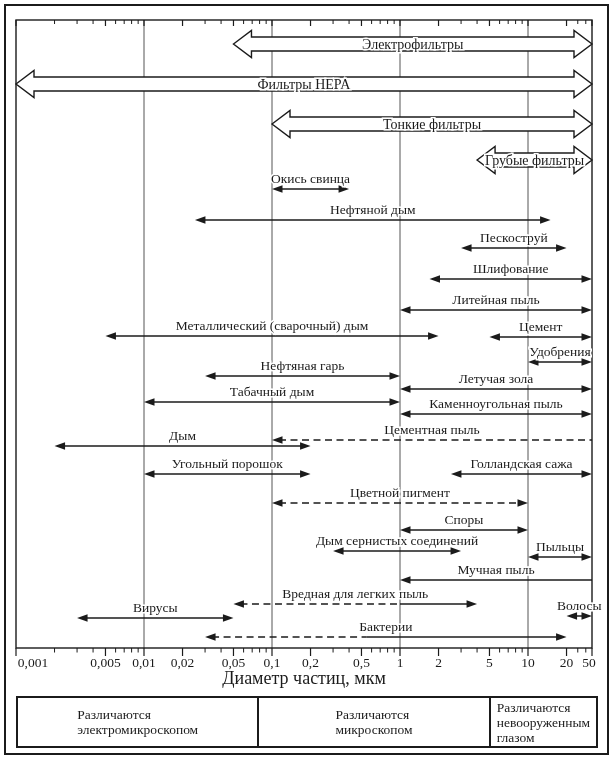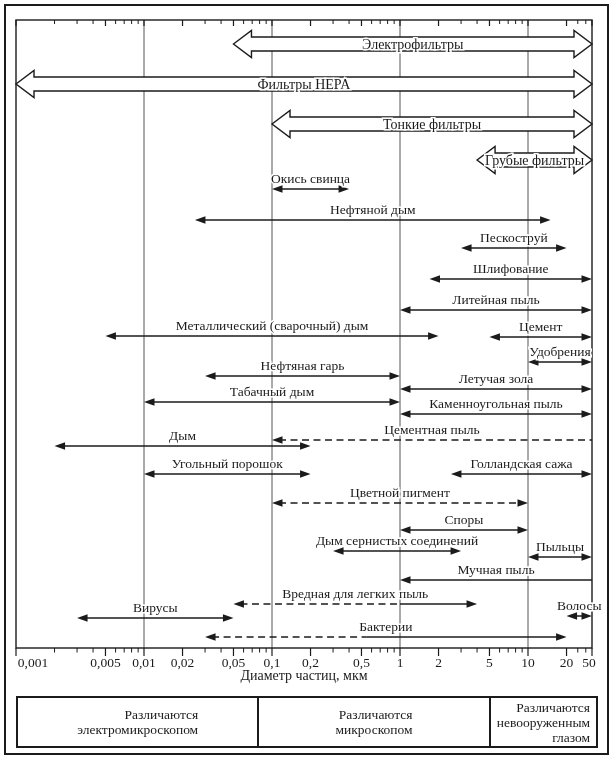--- a/index.html
+++ b/index.html
@@ -1,21 +1,21 @@
 <!DOCTYPE html>
 <html><head>
 <meta charset="utf-8">
 <style>
   html,body{margin:0;padding:0;background:#fff;}
   body{width:613px;height:759px;position:relative;font-family:"Liberation Serif",serif;color:#1b1b1b;}
   .outer-border{position:absolute;left:4px;top:4px;width:601px;height:747px;border:2px solid #1b1b1b;}
   #chart-svg{position:absolute;left:0;top:0;}
-  .axis-title{position:absolute;left:16px;top:668px;width:576px;text-align:center;font-size:14px;}
+  .axis-title{position:absolute;left:16px;top:668px;width:576px;text-align:center;font-size:18px;}
   .legend-table{position:absolute;left:16px;top:696px;width:582px;height:52px;border:2px solid #1b1b1b;display:flex;box-sizing:border-box;}
-  .legend-cell{display:flex;align-items:center;justify-content:center;text-align:right;font-size:13.5px;line-height:15px;white-space:pre-line;box-sizing:border-box;}
+  .legend-cell{display:flex;align-items:center;justify-content:center;text-align:left;font-size:13.5px;line-height:15px;white-space:pre-line;box-sizing:border-box;}
   .legend-cell + .legend-cell{border-left:2px solid #1b1b1b;}
   .lc1{width:241px;}
   .lc2{width:233px;}
   .lc3{width:108px;}
 </style>
 </head>
 <body>
 
 <div class="outer-border"></div>
 

